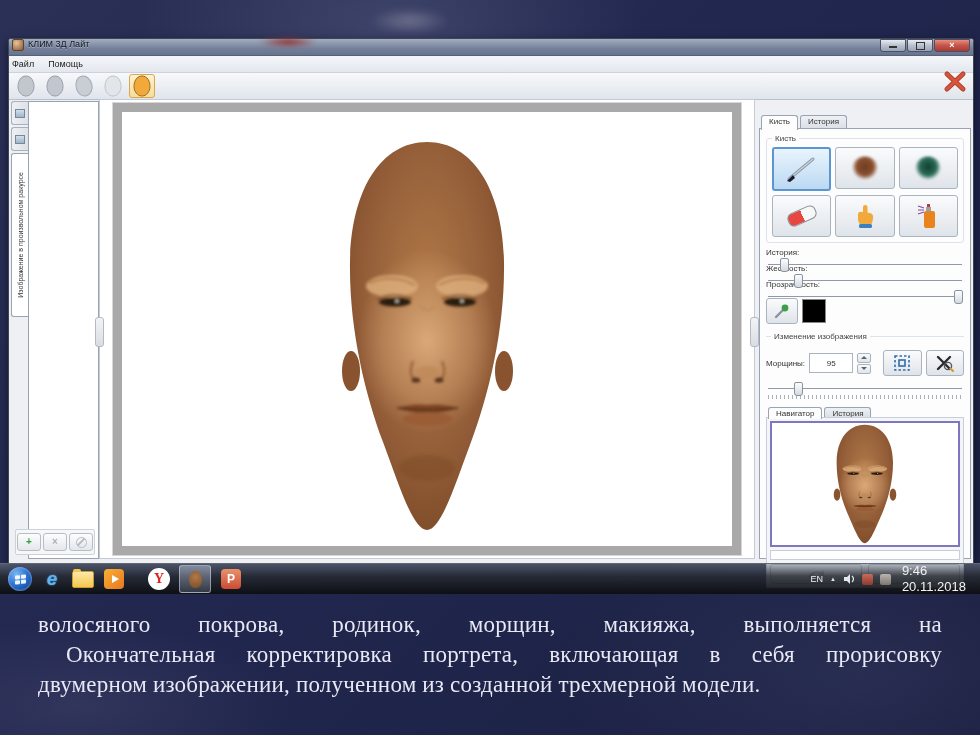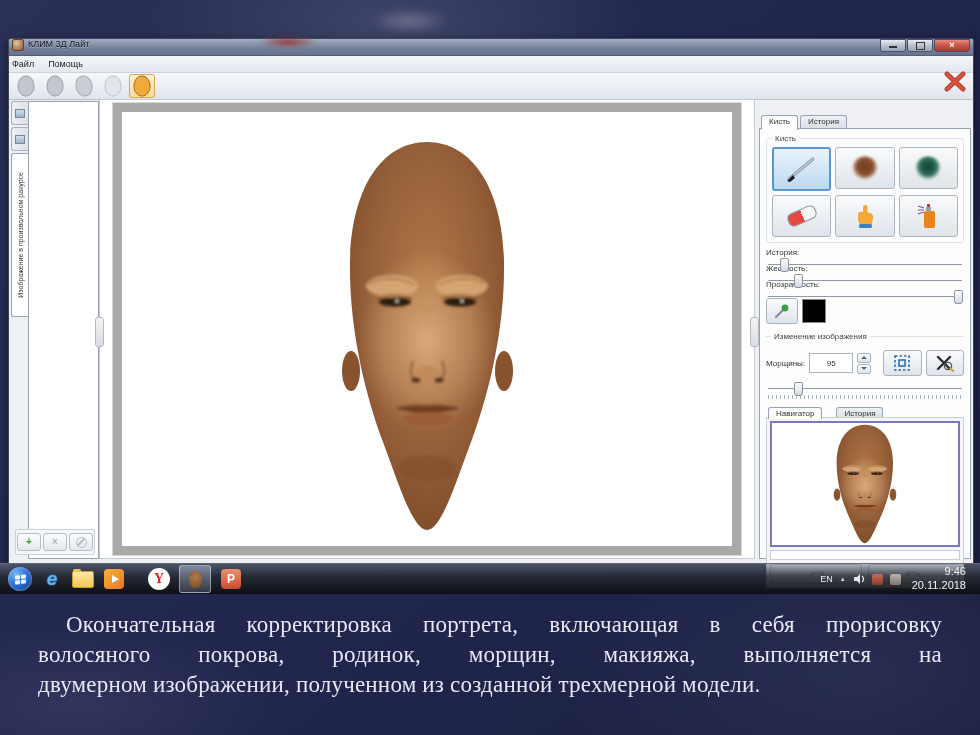--- a/index.html
+++ b/index.html
@@ -108,21 +108,21 @@
   .color-btn{flex:1;font-size:8px;color:#333}
   .swatch{width:22px;height:22px;border:1px solid #888;background:#000}
   .scale-row{display:flex;align-items:center;gap:4px;margin-top:7px}
   .spinbox{width:44px;height:18px;border:1px solid #aab4c0;background:#fff;display:flex;align-items:center;justify-content:center;font-size:8px}
   .spinner{display:flex;flex-direction:column;gap:1px}
   .spin-btn{width:12px;height:8px;border:1px solid #aab4c0;border-radius:2px;background:linear-gradient(#fafbfc,#dfe4ea);
     display:flex;align-items:center;justify-content:center}
   .tri-up{width:0;height:0;border-left:3px solid transparent;border-right:3px solid transparent;border-bottom:3px solid #5a6470}
   .tri-down{width:0;height:0;border-left:3px solid transparent;border-right:3px solid transparent;border-top:3px solid #5a6470}
   .icon-btn{width:38px;height:24px}
-  .nav-tabs{display:flex;gap:14px;margin-top:8px;height:13px;padding-left:2px}
+  .nav-tabs{display:flex;gap:2px;margin-top:8px;height:13px;padding-left:2px}
   .navigator{flex:1;border:1px solid #c9cfd8;margin-top:-1px;background:#f4f5f7;padding:3px;display:flex;flex-direction:column}
   .nav-view{flex:1;border:2px solid #7f77bd;background:#fff;display:flex;align-items:center;justify-content:center;overflow:hidden}
   .nav-bar{height:8px;border:1px solid #c9cfd8;background:#fff;margin-top:3px}
   .undo-row{display:flex;gap:6px;margin-top:4px}
   .undo-row .sm-btn{flex:1;height:18px}
 
   
   .taskbar{position:absolute;left:0;top:563px;width:980px;height:30px;z-index:4;
     background:linear-gradient(rgba(120,130,145,.55),rgba(40,44,52,.88) 40%,rgba(12,14,18,.95));
     border-top:1px solid rgba(200,210,225,.45);display:flex;align-items:center}
@@ -145,21 +145,21 @@
     background:linear-gradient(rgba(190,200,215,.5),rgba(120,130,150,.35));display:flex;align-items:center;justify-content:center}
   .face-mini{width:13px;height:17px;border-radius:50% 50% 45% 45%;background:radial-gradient(circle at 50% 35%,#b07a48,#7a4a26)}
   .ppt{width:20px;height:20px;border-radius:4px;background:linear-gradient(#e8926a,#cb4a33);display:flex;align-items:center;justify-content:center}
   .ppt span{color:#fff;font-size:12px;font-weight:bold}
   .tray{margin-left:auto;display:flex;align-items:center;gap:7px;padding-right:6px;color:#eee}
   .tray .lang{font-size:9px;color:#f0f0f0}
   .tray .up{font-size:6px;color:#dfe4ea}
   .tray-sq{width:11px;height:11px;border-radius:2px}
   .tray-sq.a{background:linear-gradient(#c86a5a,#8d3a30)}
   .tray-sq.b{background:linear-gradient(#b9b4ae,#7d7票770);background:linear-gradient(#b9b4ae,#7d7770)}
-  .clock{font-size:11px;line-height:1.25;text-align:right;color:#f2f2f2;padding:0 8px 0 4px}
+  .clock{font-size:13px;line-height:1.25;text-align:left;color:#f2f2f2;padding:0 8px 0 4px}
 
   
   .caption{position:absolute;left:38px;right:38px;top:610px;color:#e9e9f5;
     font-family:"Liberation Serif",serif;font-size:23px;line-height:30px;letter-spacing:.2px}
   .cap-line{display:block;text-align:justify;text-align-last:justify}
   .cap-line.first{text-indent:28px}
   .cap-line.last{text-align-last:left}
 </style>
 </head>
 <body>
@@ -496,17 +496,17 @@
       <span class="tray-sq a"></span>
       <span class="tray-sq b"></span>
       <span class="clock">
         <div>9:46</div>
         <div>20.11.2018</div>
       </span>
     </div>
   </div>
 
   <div class="caption">
+    <span class="cap-line">волосяного покрова, родинок, морщин, макияжа, выполняется на</span>
     <span class="cap-line first">Окончательная корректировка портрета, включающая в себя прорисовку</span>
-    <span class="cap-line">волосяного покрова, родинок, морщин, макияжа, выполняется на</span>
     <span class="cap-line last">двумерном изображении, полученном  из созданной трехмерной модели.</span>
   </div>
 </div>
 
 </body></html>

